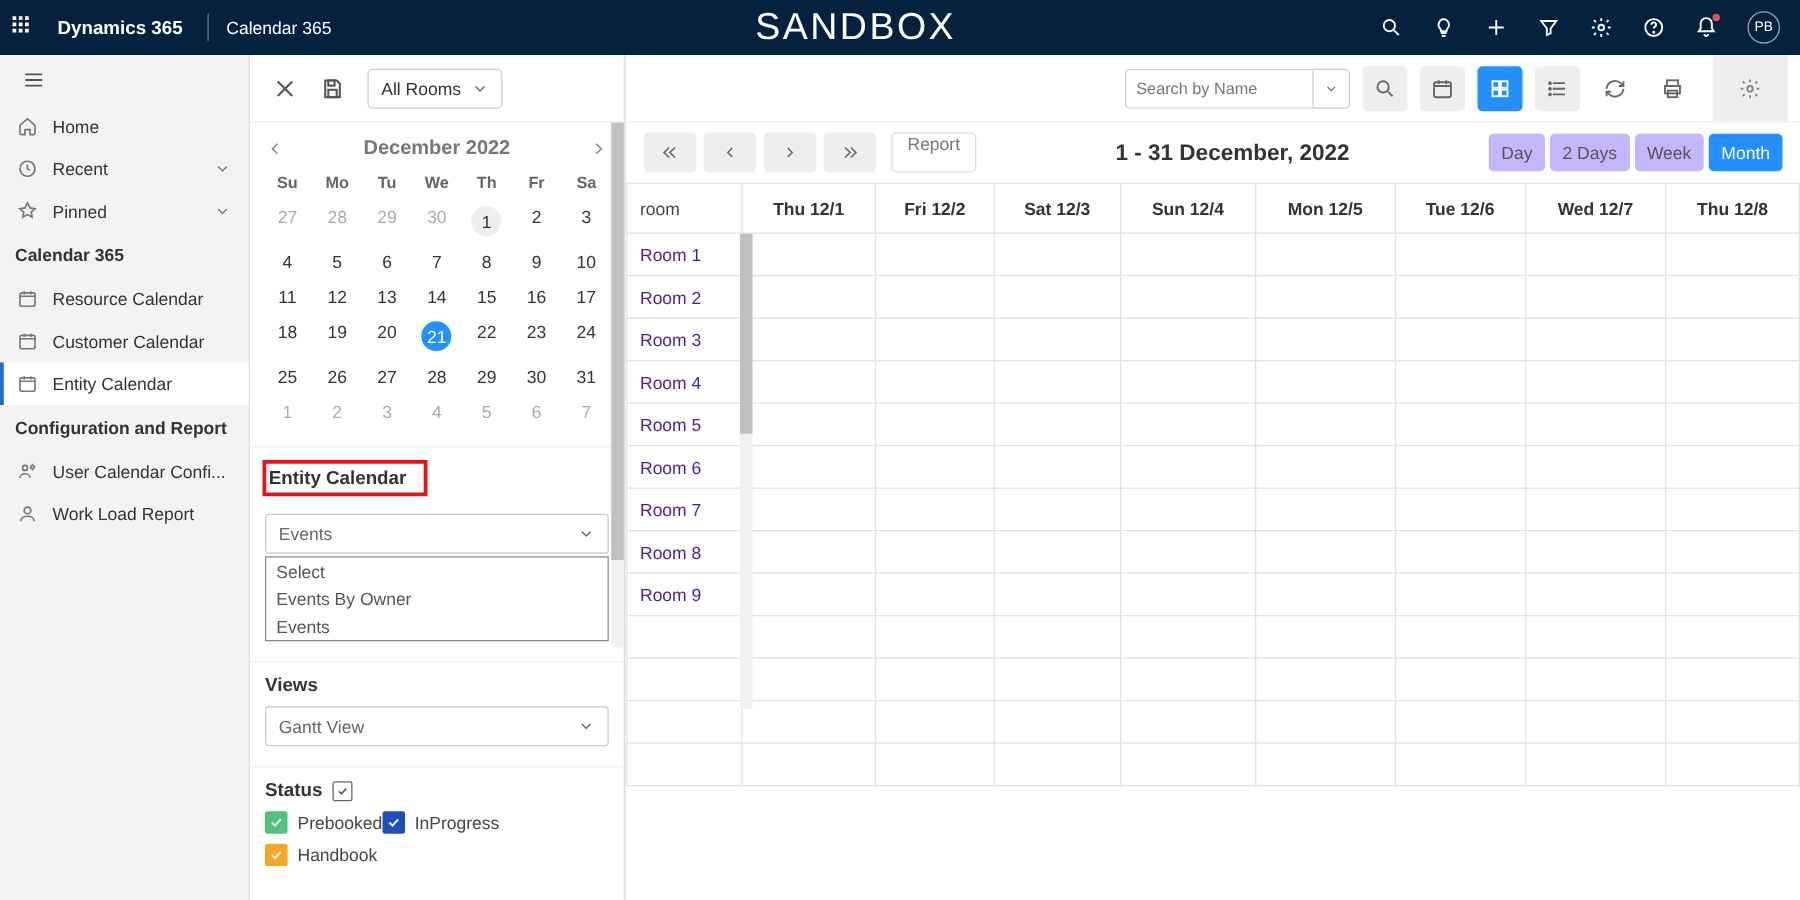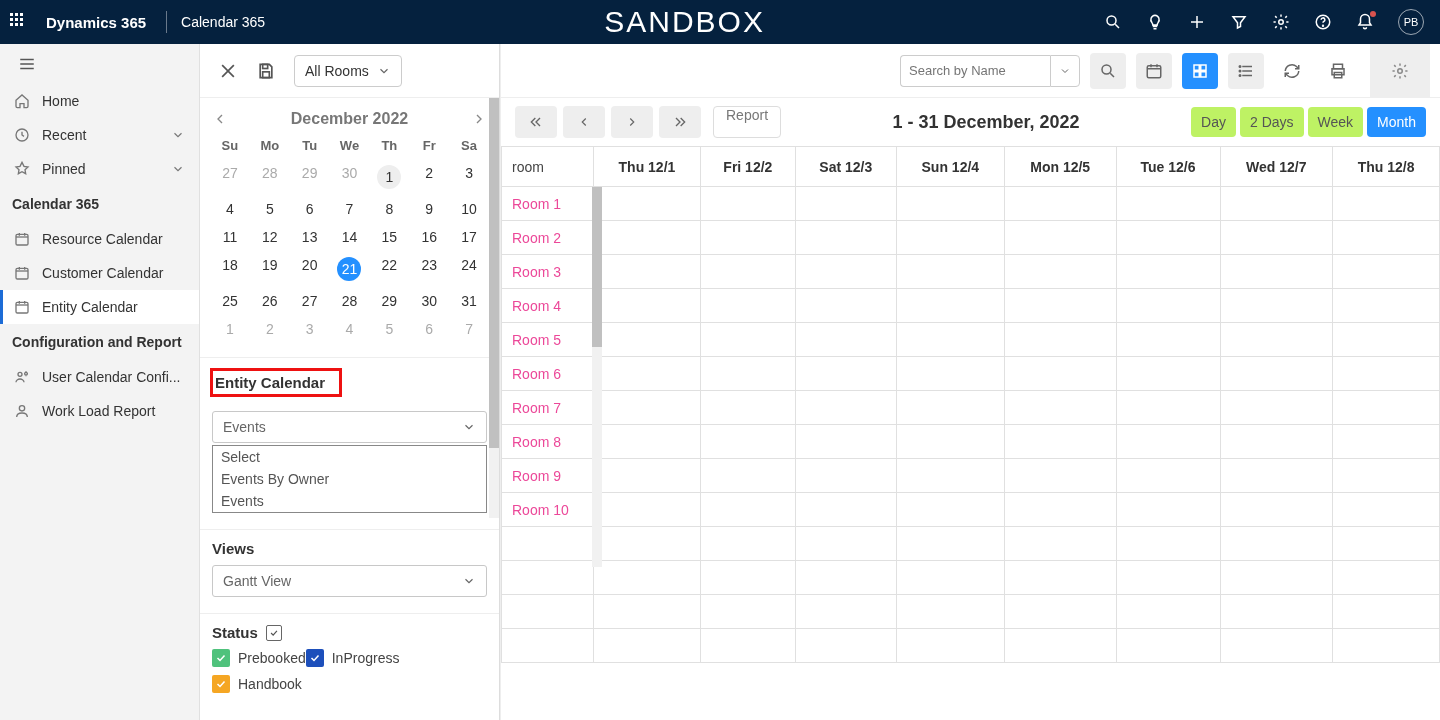--- a/index.html
+++ b/index.html
@@ -82,29 +82,29 @@
   .sqbtn.active { background: #2490ff; color: #fff; }
   .sqbtn.plain { background: transparent; }
   .settings-col { width: 60px; align-self: stretch; background: #eee; display: flex; align-items: center; justify-content: center; color: #888; margin-left: 4px; }
 
   .content-header { height: 48px; display: flex; align-items: center; padding: 0 14px; gap: 12px; }
   .navgrp { display: flex; gap: 6px; }
   .navbtn { width: 42px; height: 32px; background: #eee; border-radius: 4px; display: flex; align-items: center; justify-content: center; color: #666; }
   .today-btn { height: 32px; padding: 0 12px; background: #fff; border: 1px solid #ddd; border-radius: 4px; color: #777; }
   .range-title { flex: 1; text-align: center; font-size: 18px; font-weight: 600; }
   .rangegrp { display: flex; gap: 4px; }
-  .rangebtn { height: 30px; padding: 0 10px; background: #bef264; border-radius: 4px; display: flex; align-items: center; color: #555; font-size: 14px; }
+  .rangebtn { height: 30px; padding: 0 10px; background: #c4b5fd; border-radius: 4px; display: flex; align-items: center; color: #555; font-size: 14px; }
   .rangebtn.active { background: #2490ff; color: #fff; }
 
   .grid-wrap { flex: 1; overflow: hidden; position: relative; }
   table.grid { border-collapse: collapse; width: 100%; }
   table.grid th, table.grid td { border: 1px solid #e0e0e0; font-size: 14px; }
   table.grid th { height: 40px; font-weight: 600; padding: 0 6px; }
   table.grid th.roomh { text-align: left; font-weight: 400; color: #444; padding-left: 10px; width: 92px;}
-  table.grid td.roomcell { padding: 7px 10px; color: #ec4899; width: 92px; }
+  table.grid td.roomcell { padding: 7px 10px; color: #4c1d95; width: 92px; }
   table.grid td { height: 34px; }
   .vscroll { position: absolute; left: 91px; top: 41px; width: 10px; height: 380px; background: #f1f1f1; }
   .vscroll-thumb { width: 10px; height: 160px; background: #c0c0c0; }
 
   svg { display: block; }
 </style>
 </head>
 <body>
 
 <div class="topbar">
@@ -629,31 +629,20 @@
               <td></td>
               <td></td>
               <td></td>
               <td></td>
               <td></td>
               <td></td>
               <td></td>
               <td></td>
             </tr>
             <tr>
-              <td class="roomcell">Room 10</td>
-              <td></td>
-              <td></td>
-              <td></td>
-              <td></td>
-              <td></td>
-              <td></td>
-              <td></td>
-              <td></td>
-            </tr>
-            <tr>
               <td class="roomcell"></td>
               <td></td>
               <td></td>
               <td></td>
               <td></td>
               <td></td>
               <td></td>
               <td></td>
               <td></td>
             </tr>

